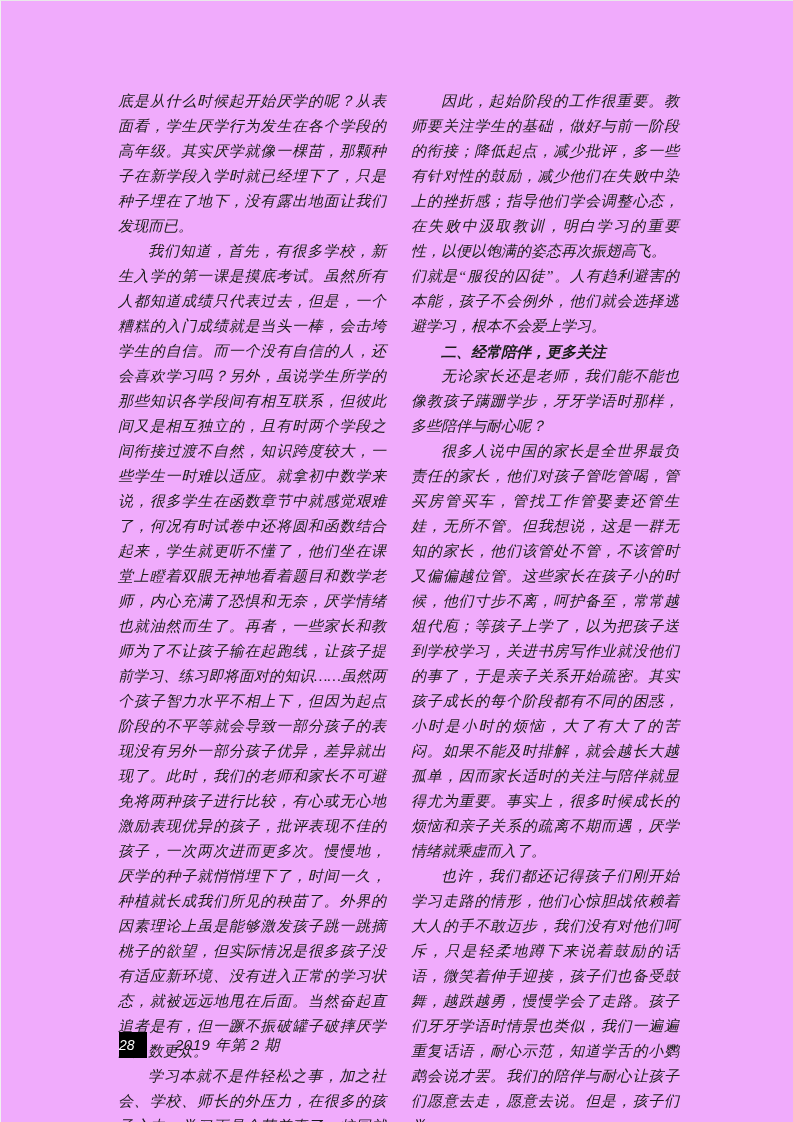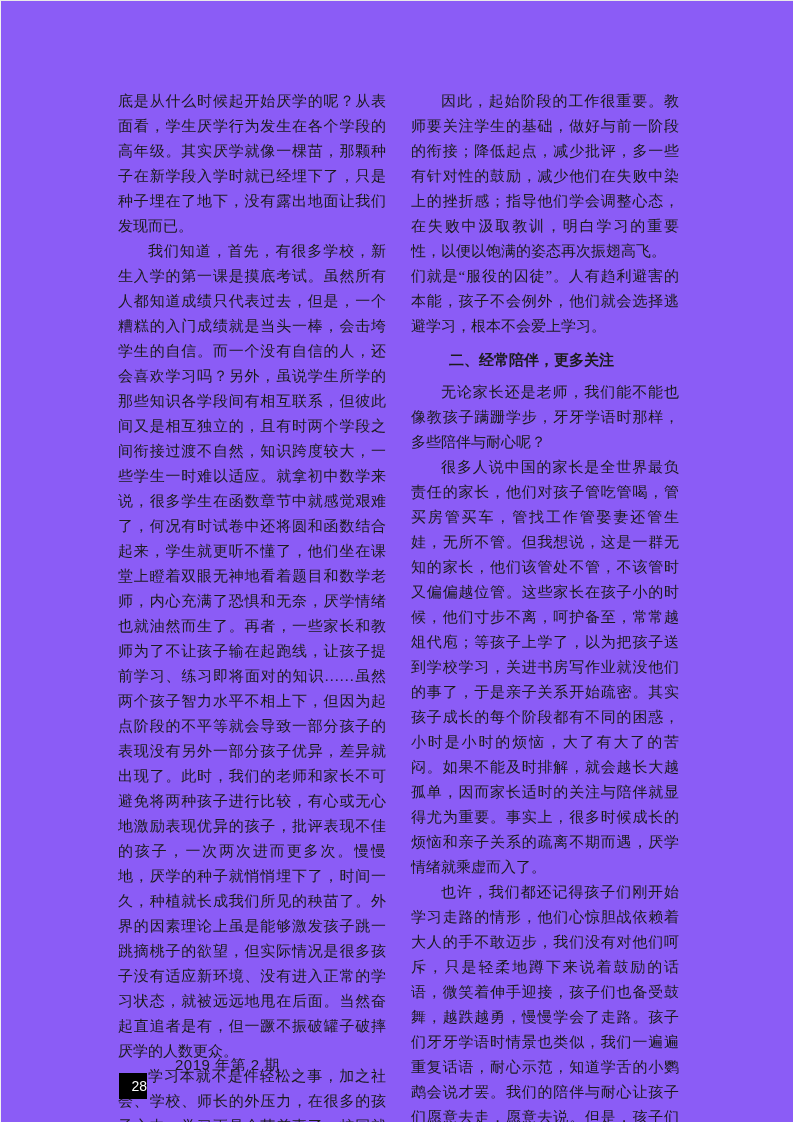--- a/index.html
+++ b/index.html
@@ -1,60 +1,60 @@
 <!DOCTYPE html>
 <html lang="zh"><head>
 <meta charset="utf-8">
 <style>
   html, body { margin:0; padding:0; background:#ffffff; }
   .page {
     position:relative;
     width:793px; height:1122px;
-    background:#8b5cf6;
+    background:#f0abfc;
     box-sizing:border-box;
     border-top:1px solid #e9e9e9;
     border-left:1px solid #f0f0f0;
     overflow:hidden;
     font-family:"Liberation Serif","DejaVu Serif",serif;
     color:#1b1b1b;
+    font-style:italic;
   }
   .column {
     position:absolute;
     top:88px;
     width:268px;
     font-size:15px;
     line-height:25px;
     text-align:justify;
   }
   .column-left  { left:117px; }
   .column-right { left:410px; }
   .para { margin:0; }
   .para.indent { text-indent:2em; }
   .heading {
-    margin:8px;
+    margin:0;
     font-family:"Liberation Sans","DejaVu Sans",sans-serif;
     font-weight:700;
     font-size:15px;
     line-height:25px;
     text-indent:2em;
   }
   .footer {
     position:absolute;
     left:118px; top:1031px;
     display:flex;
     align-items:center;
     font-family:"Liberation Sans","DejaVu Sans",sans-serif;
   }
   .page-num-box {
     width:28px; height:26px;
     background:#000000;
     color:#ffffff;
-    display:flex; align-items:center; justify-content:flex-end;
+    display:flex; align-items:center; justify-content:flex-start;
     font-size:14px;
-    margin-top:41px;
   }
   .issue {
     margin-left:28px;
     font-size:15px;
     color:#1b1b1b;
     letter-spacing:0.5px;
   }
 </style>
 </head>
 <body>

